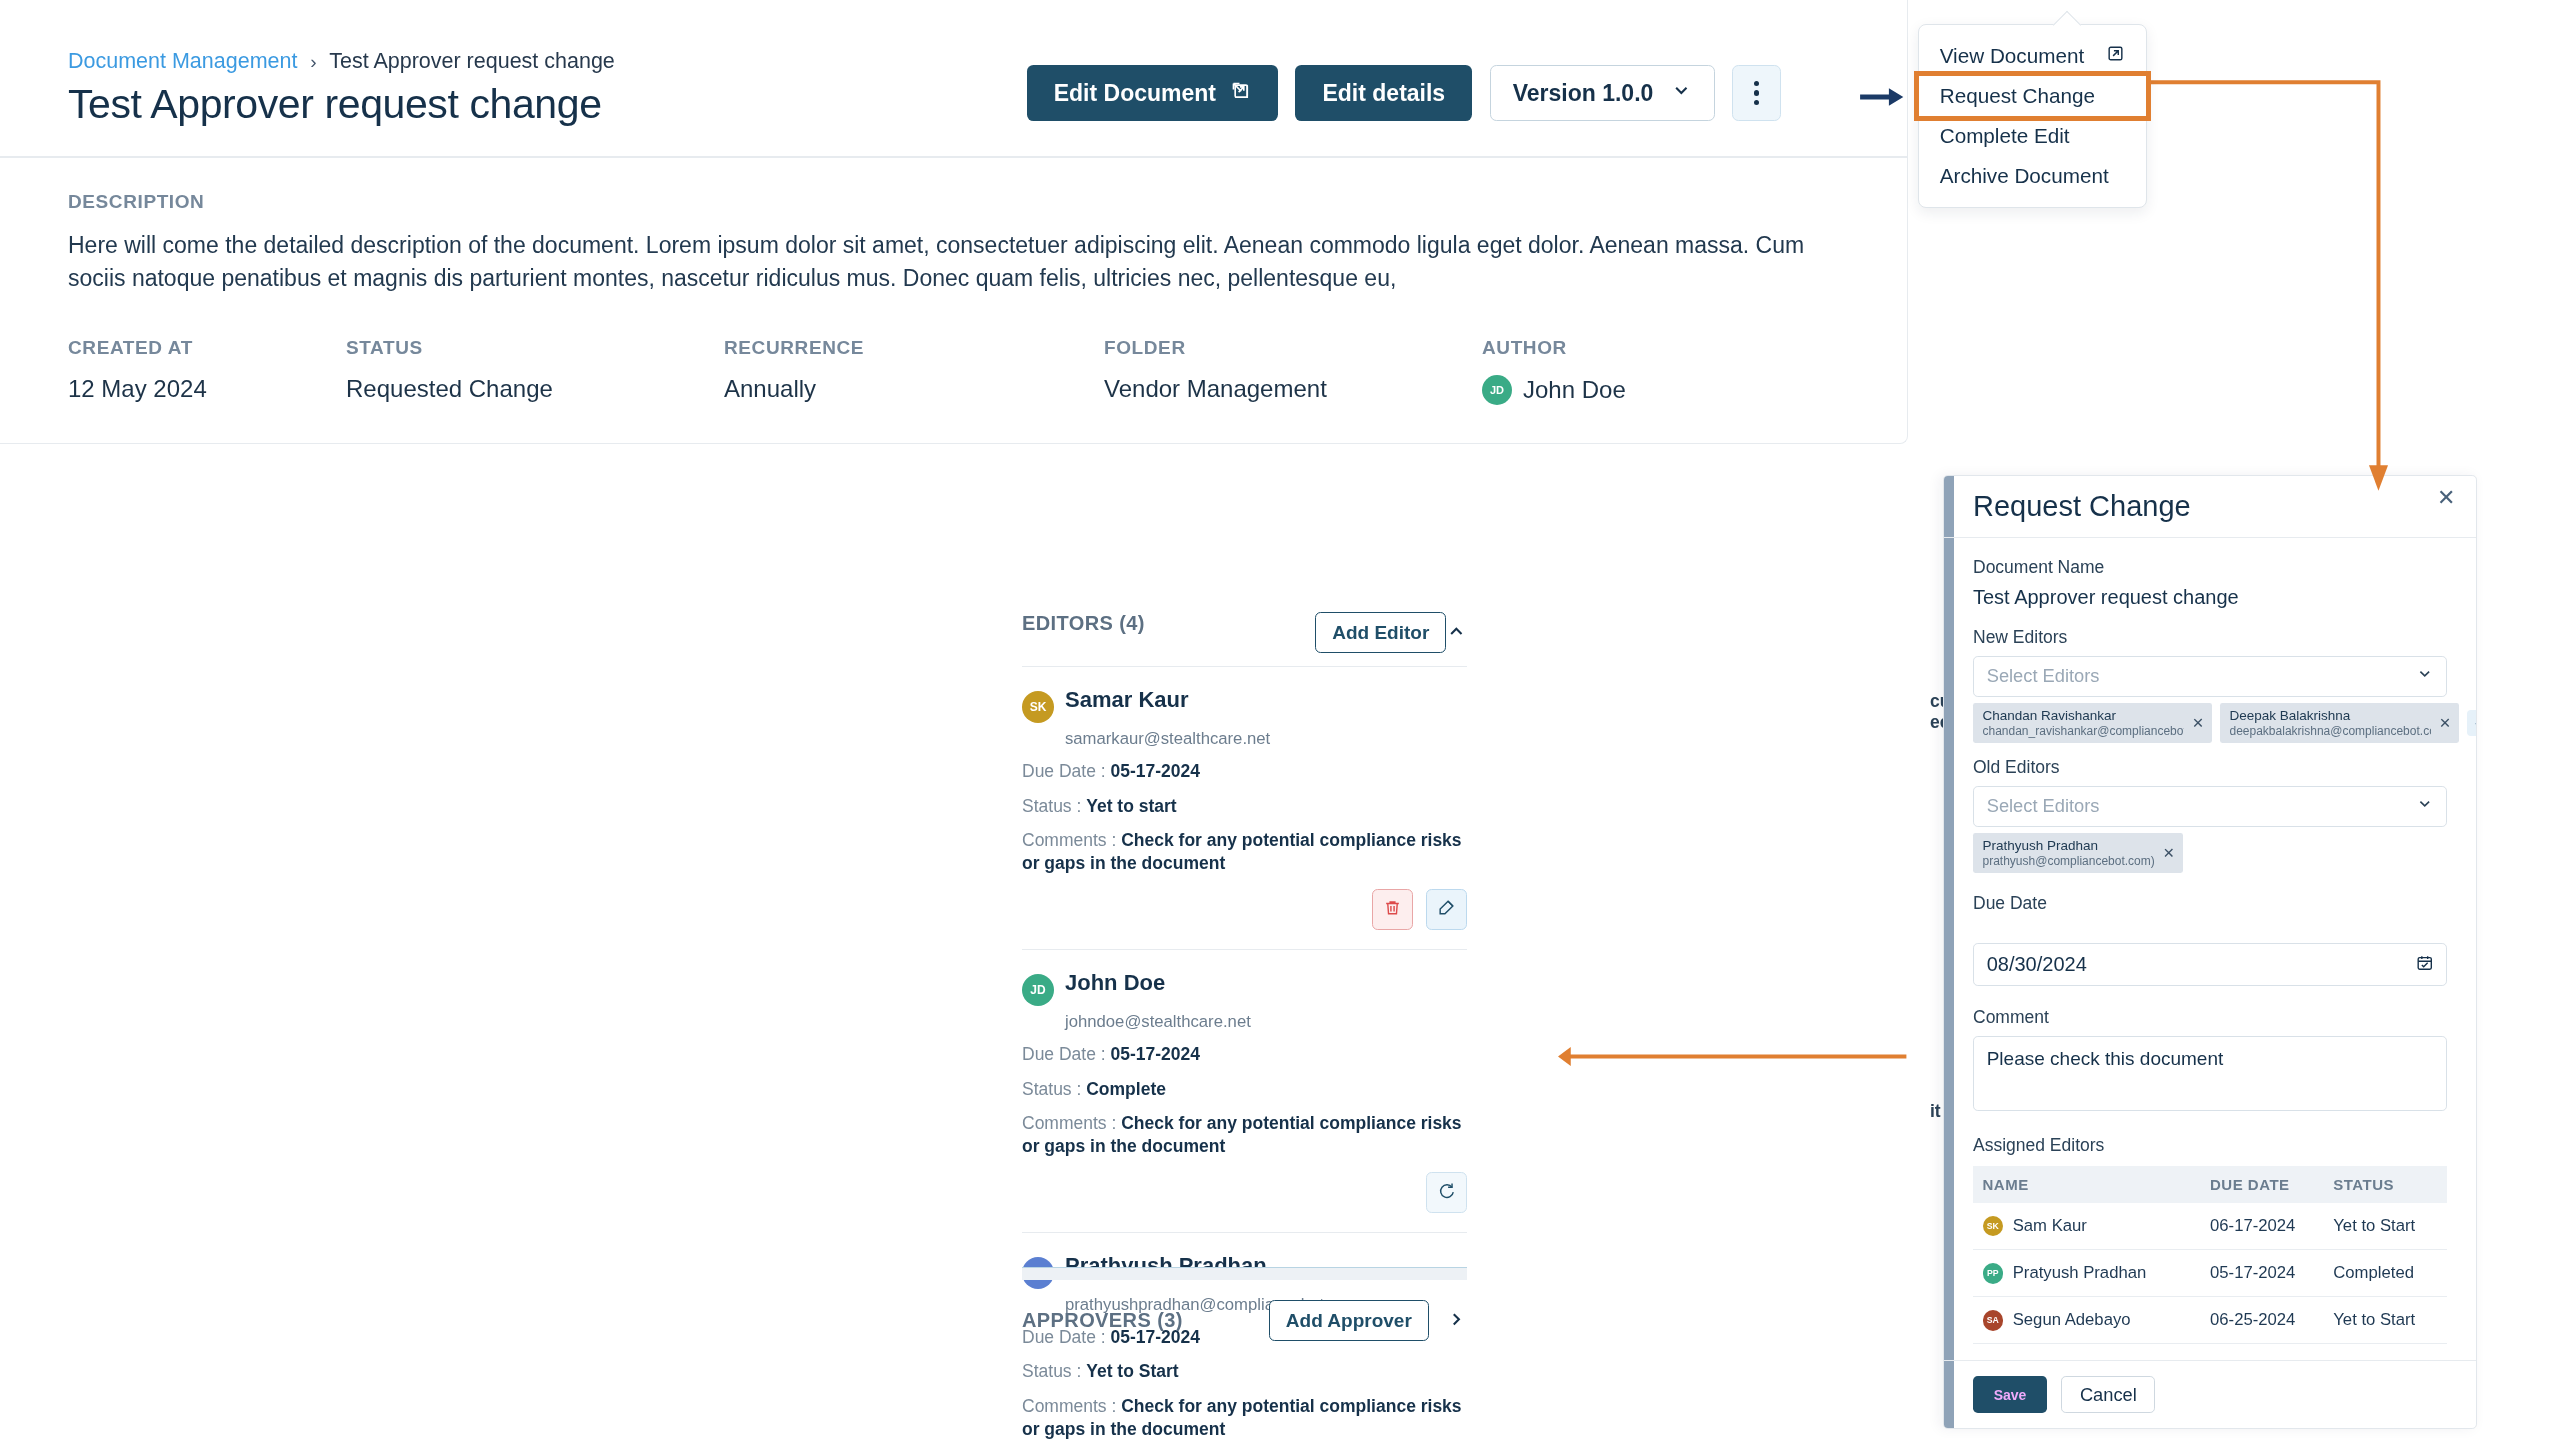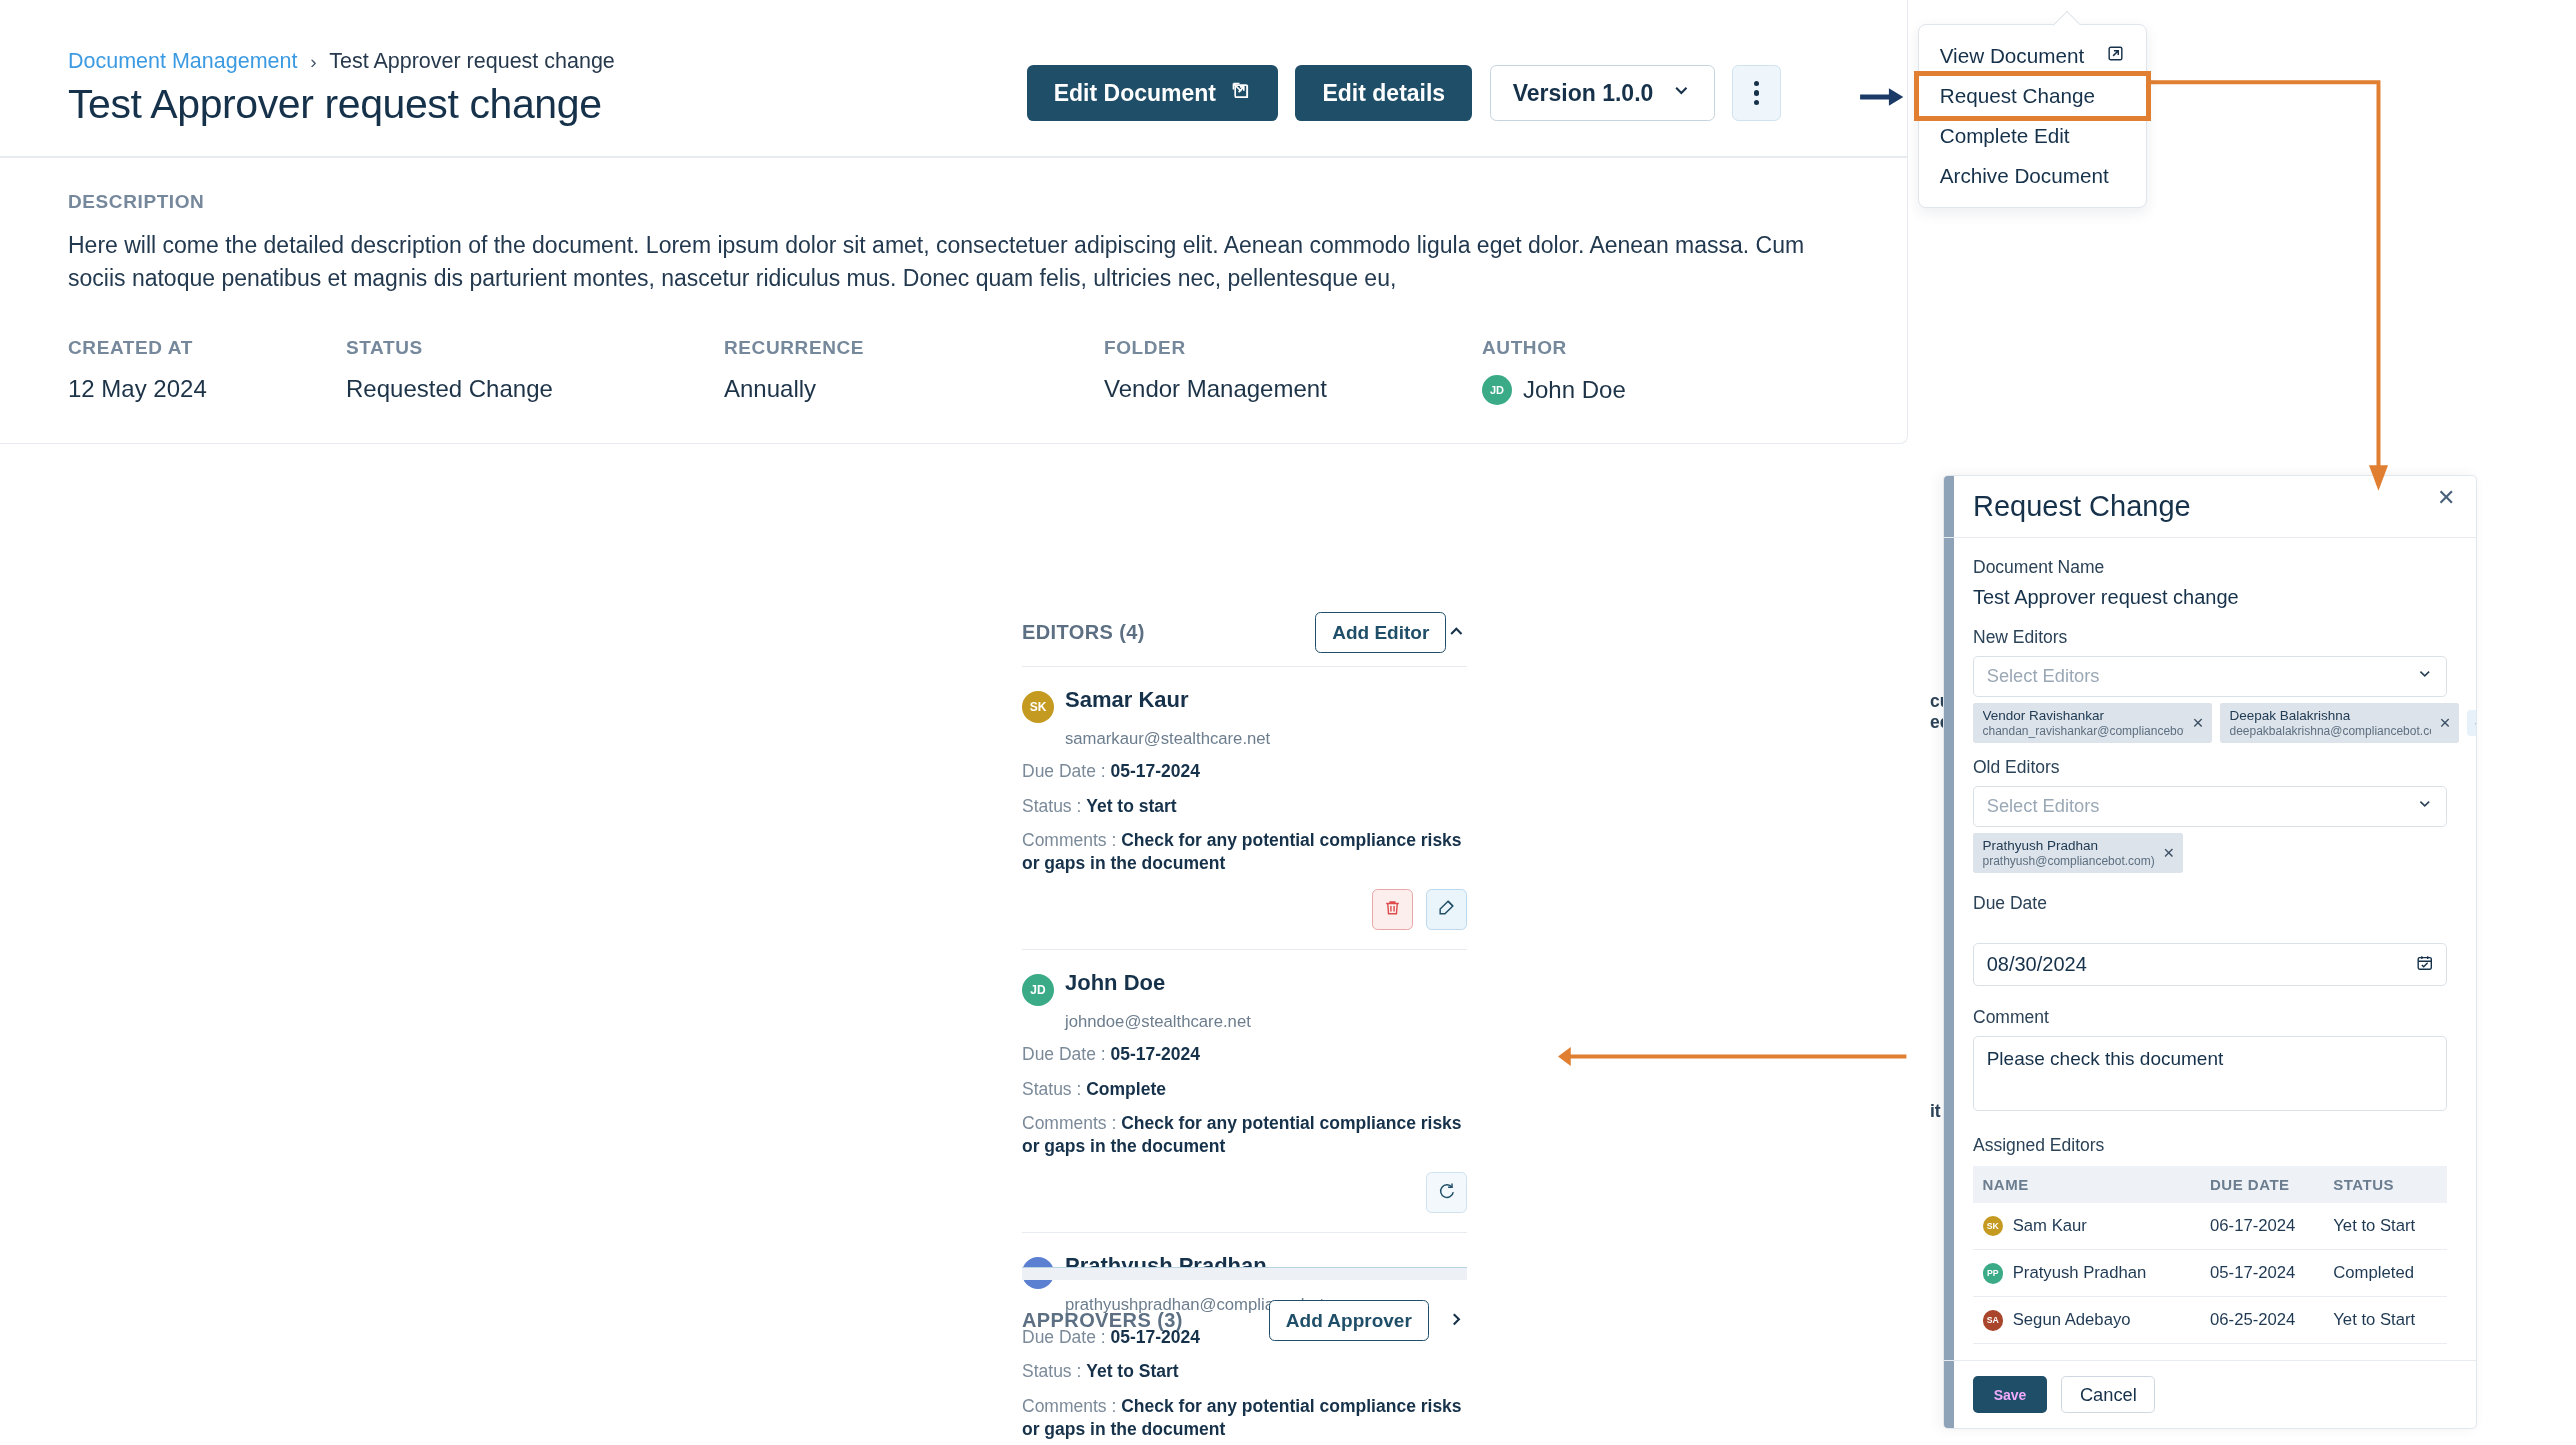--- a/index.html
+++ b/index.html
@@ -105,21 +105,21 @@
   
   .blue-arrow { position: absolute; left: 1860px; top: 85px; z-index: 30; }
   .orange-conn { position: absolute; left: 2140px; top: 76px; z-index: 25; }
 
   
   .editors-wrap {
     position: absolute; left: 1022px; top: 612px; width: 445px;
     overflow: hidden;
   }
   .ed-head {
-    display: flex; align-items: center; justify-content: space-between;
+    display: flex; align-items: flex-start; justify-content: space-between;
     height: 49px; padding-bottom: 8px;
   }
   .ed-head-title { font-size: 20px; font-weight: 700; color: #5d7083; letter-spacing: 0.4px; }
   .btn-outline {
     background: #fff; border: 1.6px solid #1f4e68; border-radius: 5.6px; color: #1f4e68;
     font-size: 19px; font-weight: 700; height: 41px; padding: 0 16px; cursor: pointer;
     font-family: "Liberation Sans", sans-serif;
   }
   .chev { cursor: pointer; color: #16314a; }
   .ed-sep { height: 1.6px; background: #e7ebef; margin: 4.8px 0 0 0; }
@@ -473,21 +473,21 @@
         <span>Select Editors</span>
         <span>
           <svg width="17.5" height="17.5" viewBox="0 0 24 24" fill="none" stroke="#2b4257" stroke-width="2.2">
               <path d="M6 9l6 6 6-6"></path>
             </svg>
         </span>
       </div>
       <div class="chips">
         <div class="chip">
           <div class="chip-txt">
-            <div class="chip-n">Vendor Ravishankar</div>
+            <div class="chip-n">Chandan Ravishankar</div>
             <div class="chip-e">chandan_ravishankar@compliancebot.com)</div>
           </div>
           <span class="chip-x">✕</span>
         </div>
         <div class="chip">
           <div class="chip-txt">
             <div class="chip-n">Deepak Balakrishna</div>
             <div class="chip-e">deepakbalakrishna@compliancebot.com)</div>
           </div>
           <span class="chip-x">✕</span>

